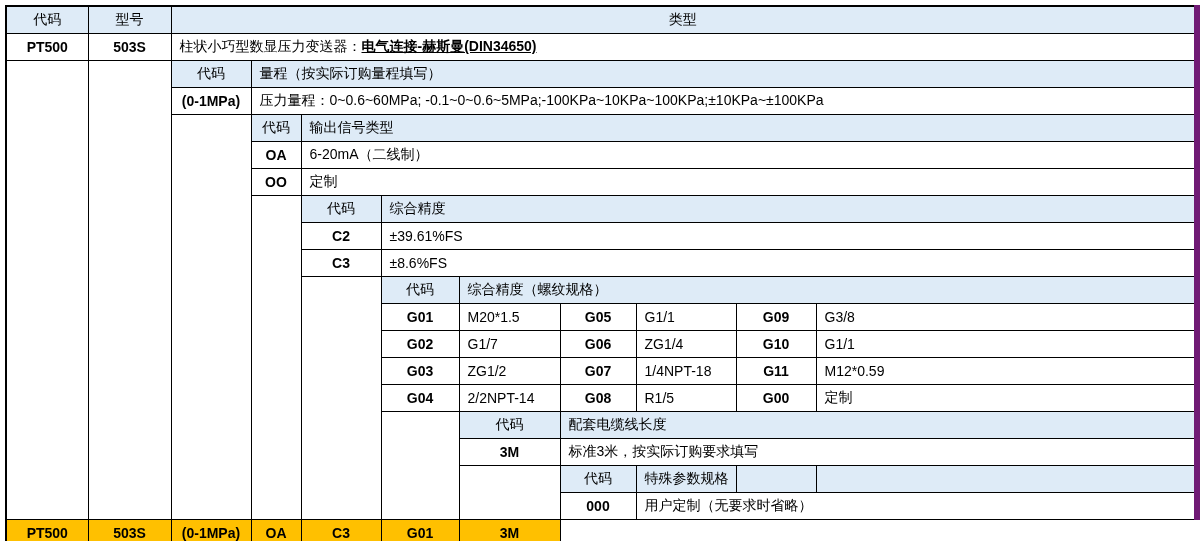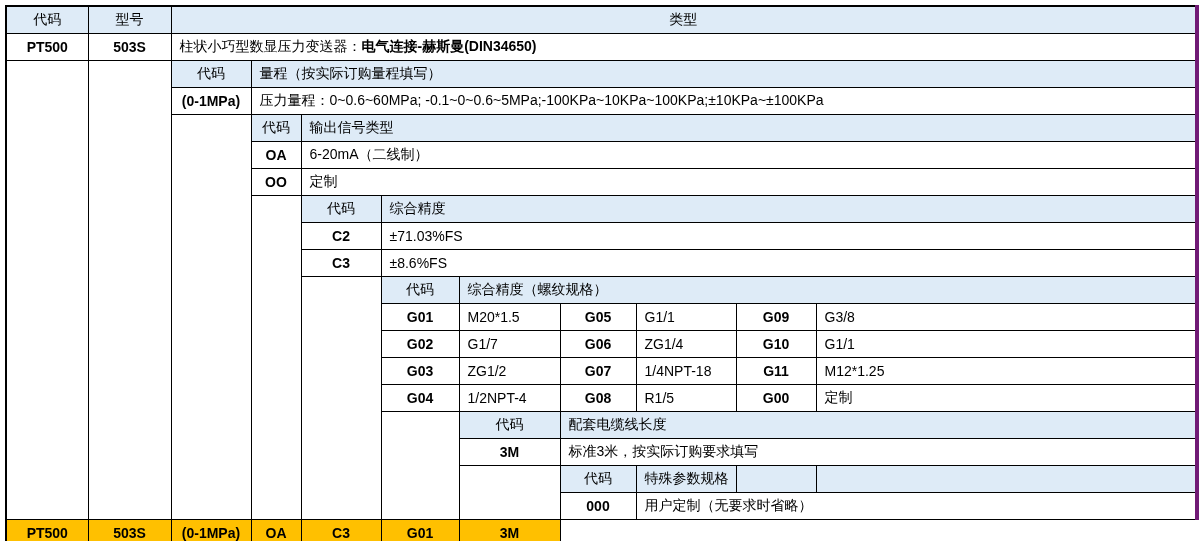--- a/index.html
+++ b/index.html
@@ -9,25 +9,25 @@
              border-collapse:collapse;table-layout:fixed;font-size:14px;}
   td{border:1px solid #000;padding:0 8px;overflow:hidden;white-space:nowrap;
      vertical-align:middle;height:26px;}
   td.code{text-align:center;font-weight:bold;padding:0 2px;}
   td.lbl{text-align:center;padding:0 2px;}
   td.hdr{background:var(--header-bg,#DEEBF7);text-align:center;}
   td.left{text-align:left;}
   td.empty{padding:0;}
   .bt{border-top:2px solid #000;}
   .bl{border-left:2px solid #000;}
-  .br{border-right:4px solid #701a75;}
+  .br{border-right:6px solid #701a75;}
   .bb{border-bottom:2px solid #000;}
   tr.sum td{background:var(--summary-bg,#FFC000);font-weight:bold;text-align:center;}
   tr.sum td.blank{background:#fff;border:none;font-weight:normal;}
-  .boldpart{font-weight:bold;}
+  .boldpart{font-weight:bold;text-decoration:underline;}
 </style>
 </head>
 <body>
 
 <div id="stage">
   <table class="spec">
     <colgroup>
       <col style="width:82px">
         <col style="width:83px">
         <col style="width:80px">
@@ -83,21 +83,21 @@
     </tr>
 
     <tr>
       <td class="empty" rowspan="12"></td>
       <td class="hdr lbl">代码</td>
       <td class="hdr left br" colspan="6">综合精度</td>
     </tr>
 
     <tr>
       <td class="code">C2</td>
-      <td class="left br" colspan="6">±71.03%FS</td>
+      <td class="left br" colspan="6">±39.61%FS</td>
     </tr>
 
     <tr>
       <td class="code">C3</td>
       <td class="left br" colspan="6">±8.6%FS</td>
     </tr>
 
     <tr>
       <td class="empty" rowspan="9"></td>
       <td class="hdr lbl">代码</td>
@@ -121,26 +121,26 @@
       <td class="code">G10</td>
       <td class="left br">G1/1</td>
     </tr>
 
     <tr>
       <td class="code">G03</td>
       <td class="left">ZG1/2</td>
       <td class="code">G07</td>
       <td class="left">1/4NPT-18</td>
       <td class="code">G11</td>
-      <td class="left br">M12*1.25</td>
+      <td class="left br">M12*0.59</td>
     </tr>
 
     <tr>
       <td class="code">G04</td>
-      <td class="left">1/2NPT-4</td>
+      <td class="left">2/2NPT-14</td>
       <td class="code">G08</td>
       <td class="left">R1/5</td>
       <td class="code">G00</td>
       <td class="left br">定制</td>
     </tr>
 
     <tr>
       <td class="empty" rowspan="4"></td>
       <td class="hdr lbl">代码</td>
       <td class="hdr left br" colspan="4">配套电缆线长度</td>

